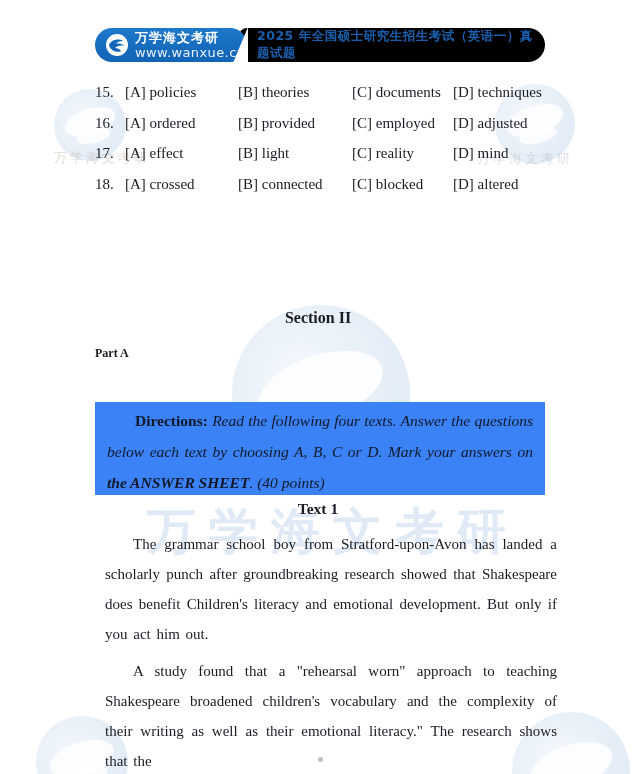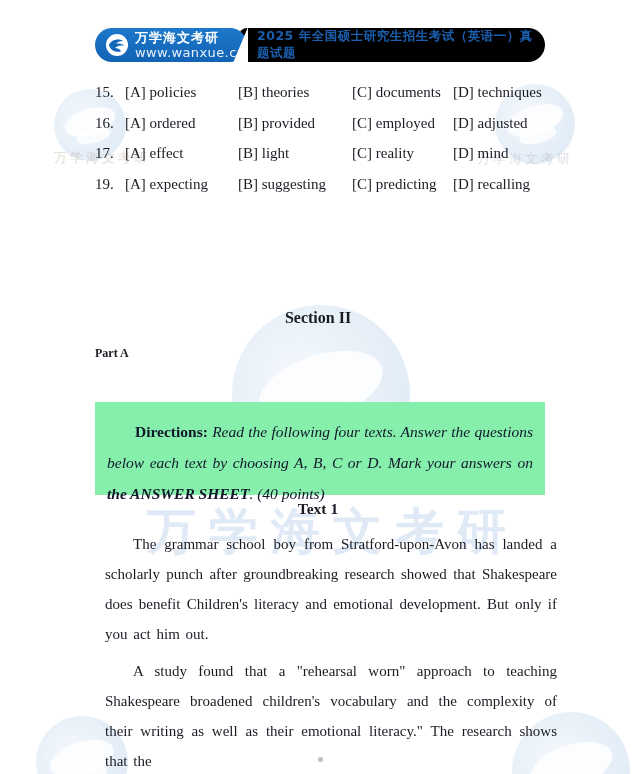--- a/index.html
+++ b/index.html
@@ -50,21 +50,21 @@
   
   .questions{position:absolute;left:95px;top:77px;width:458px;z-index:1;}
   .q-row{display:grid;grid-template-columns:30px 113px 114px 101px auto;
     height:30.7px;align-items:center;font-size:15px;}
   
   .section-heading{position:absolute;left:0;top:309px;width:100%;z-index:1;
     display:flex;justify-content:center;gap:32px;font-weight:bold;font-size:16px;}
   .part-label{position:absolute;left:95px;top:346px;font-weight:bold;font-size:12px;z-index:1;}
   
   .directions-box{position:absolute;left:95px;top:402px;width:450px;height:93px;z-index:1;
-    background:#86efac;box-sizing:border-box;padding:14px 12px 0 12px;}
+    background:#3b82f6;box-sizing:border-box;padding:3px 12px 0 12px;}
   .directions-box p{margin:0;font-size:15.5px;line-height:31px;text-align:justify;
     text-indent:28px;color:#10182a;}
   .dir-label{font-weight:bold;font-style:normal;}
   .dir-italic{font-style:italic;}
   .dir-emph{font-style:italic;font-weight:bold;}
   
   .text-title{position:absolute;left:0;top:500px;width:100%;text-align:center;
     font-weight:bold;font-size:15.5px;z-index:1;}
   .para{position:absolute;left:105px;width:452px;z-index:1;margin:0;
     font-size:15px;line-height:30px;text-align:justify;text-indent:28px;word-spacing:2px;}
@@ -118,25 +118,25 @@
     <span>[D] adjusted</span>
   </div>
   <div class="q-row">
     <span>17.</span>
     <span>[A] effect</span>
     <span>[B] light</span>
     <span>[C] reality</span>
     <span>[D] mind</span>
   </div>
   <div class="q-row">
-    <span>19.</span>
-    <span>[A] expecting</span>
-    <span>[B] suggesting</span>
-    <span>[C] predicting</span>
-    <span>[D] recalling</span>
+    <span>18.</span>
+    <span>[A] crossed</span>
+    <span>[B] connected</span>
+    <span>[C] blocked</span>
+    <span>[D] altered</span>
   </div>
 </div>
 
 <div class="section-heading">
   <span>Section II</span>
 </div>
 <div class="part-label">Part A</div>
 
 <div class="directions-box">
   <p><span class="dir-label">Directions:</span><span class="dir-italic"> Read the following four texts. Answer the questions below each text by choosing A, B, C or D. Mark your answers on </span><span class="dir-emph">the ANSWER SHEET</span><span class="dir-italic">. (40 points)</span></p>

